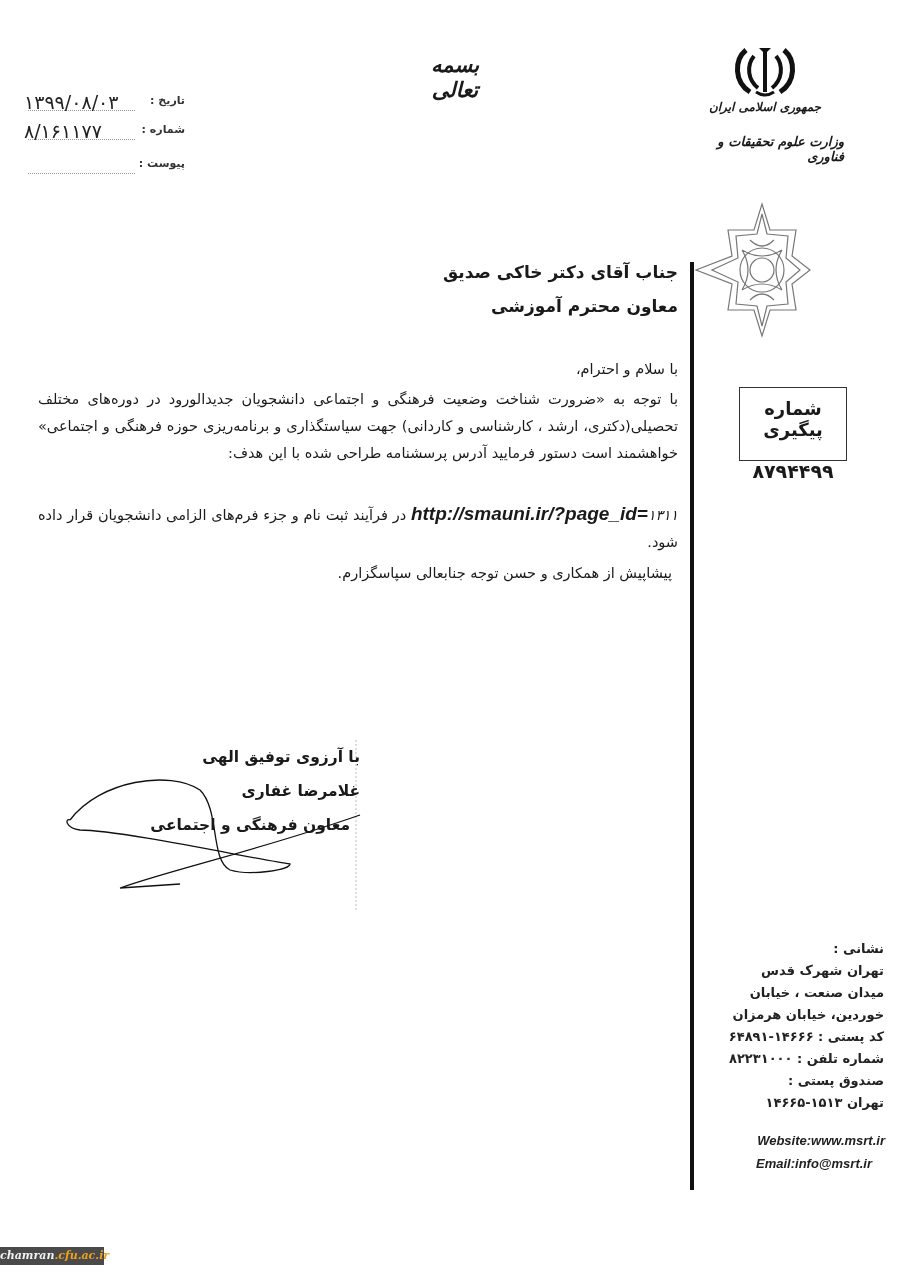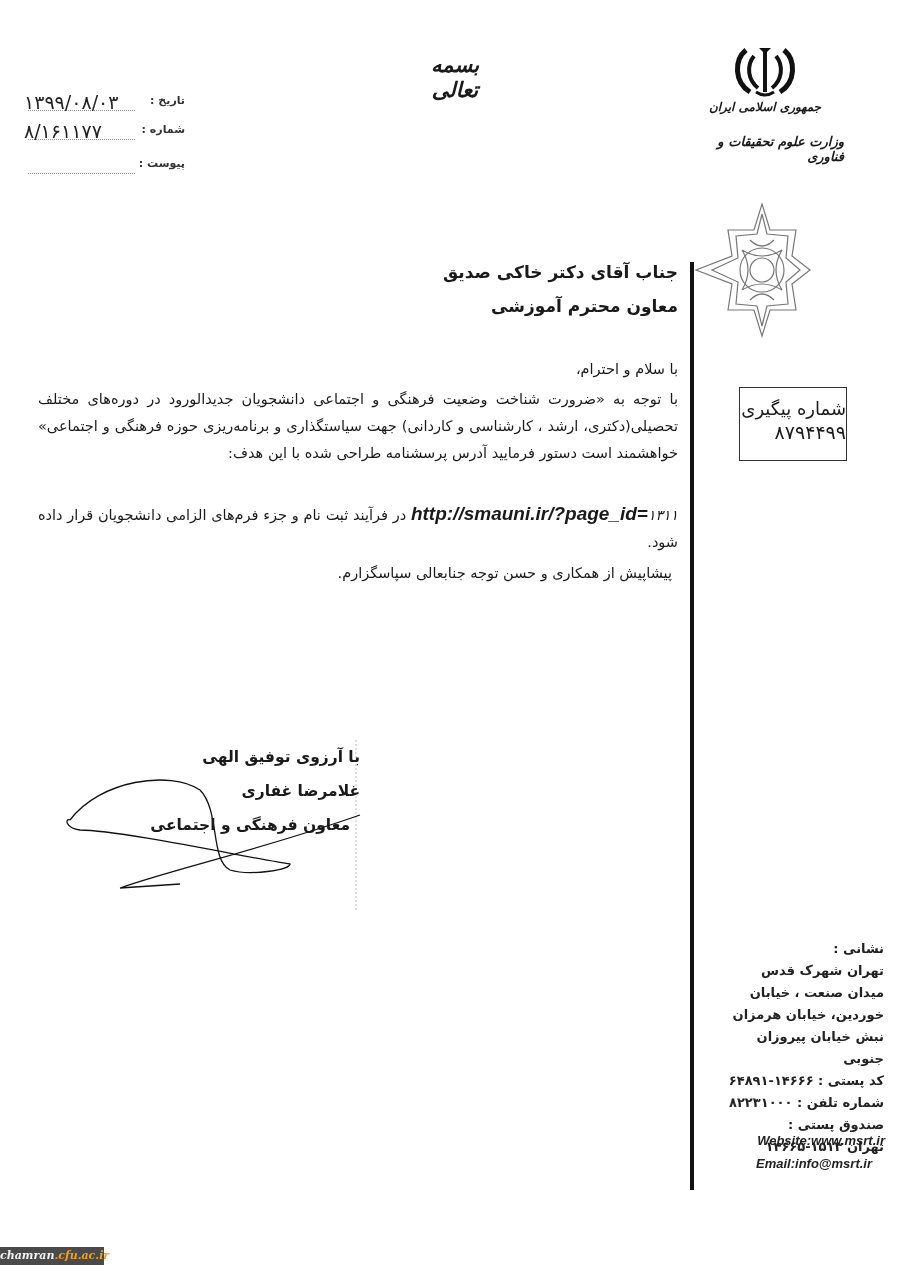--- a/index.html
+++ b/index.html
@@ -47,24 +47,24 @@
   .greet { top: 356px; }
   .para1 { top: 386px; }
   .para2 { top: 500px; }
   .url { font-family: "Liberation Sans", sans-serif; font-weight: bold; font-size: 19px; direction: ltr; unicode-bidi: embed; font-style: italic; }
   .url-num { font-size: 14px; font-weight: normal; }
   .thanks { right: 228px; top: 565px; font-size: 14.5px; }
 
   
   .track-box {
     left: 739px; top: 387px; width: 106px; height: 72px; border: 1.5px solid #333;
-    text-align: right; direction: rtl;
+    text-align: center; direction: rtl; font-weight: bold;
   }
   .track-label { font-size: 18px; margin-top: 10px; }
-  .track-num { font-size: 19px; letter-spacing: 2px; margin-top: 2px; }
+  .track-num { font-size: 19px; letter-spacing: 2px; margin-top: 20px; }
 
   
   .sig-box { left: 150px; top: 740px; width: 205px; height: 170px; border-right: 2px dotted #ddd; }
   .sig-line { right: 14px; font-size: 15.5px; font-weight: bold; width: 200px; text-align: right; }
   .sig1 { top: 748px; left: 160px; }
   .sig2 { top: 782px; left: 160px; }
   .sig3 { top: 816px; left: 150px; }
   .signature-scribble { left: 60px; top: 760px; width: 310px; height: 140px; }
 
   
@@ -147,21 +147,20 @@
 </svg>
 <div class="abs sig-line sig1 rtl">با آرزوی توفیق الهی</div>
 <div class="abs sig-line sig2 rtl">غلامرضا غفاری</div>
 <div class="abs sig-line sig3 rtl">معاون فرهنگی و اجتماعی</div>
 
 <div class="abs footer-addr">
   <div class="line">نشانی :</div>
   <div class="line">تهران شهرک قدس</div>
   <div class="line">میدان صنعت ، خیابان</div>
   <div class="line">خوردین، خیابان هرمزان</div>
-  <div class="line">نبش خیابان پیروزان جنوبی</div>
   <div class="line">کد پستی : ۱۴۶۶۶-۶۴۸۹۱</div>
   <div class="line">شماره تلفن : ۸۲۲۳۱۰۰۰</div>
   <div class="line">صندوق پستی :</div>
   <div class="line">تهران ۱۵۱۳-۱۴۶۶۵</div>
 </div>
 <div class="abs footer-web">Website:www.msrt.ir</div>
 <div class="abs footer-email">Email:info@msrt.ir</div>
 
 <div class="abs watermark"><span class="wm-a">chamran</span><span class="wm-b">.cfu.ac.ir</span></div>
 

